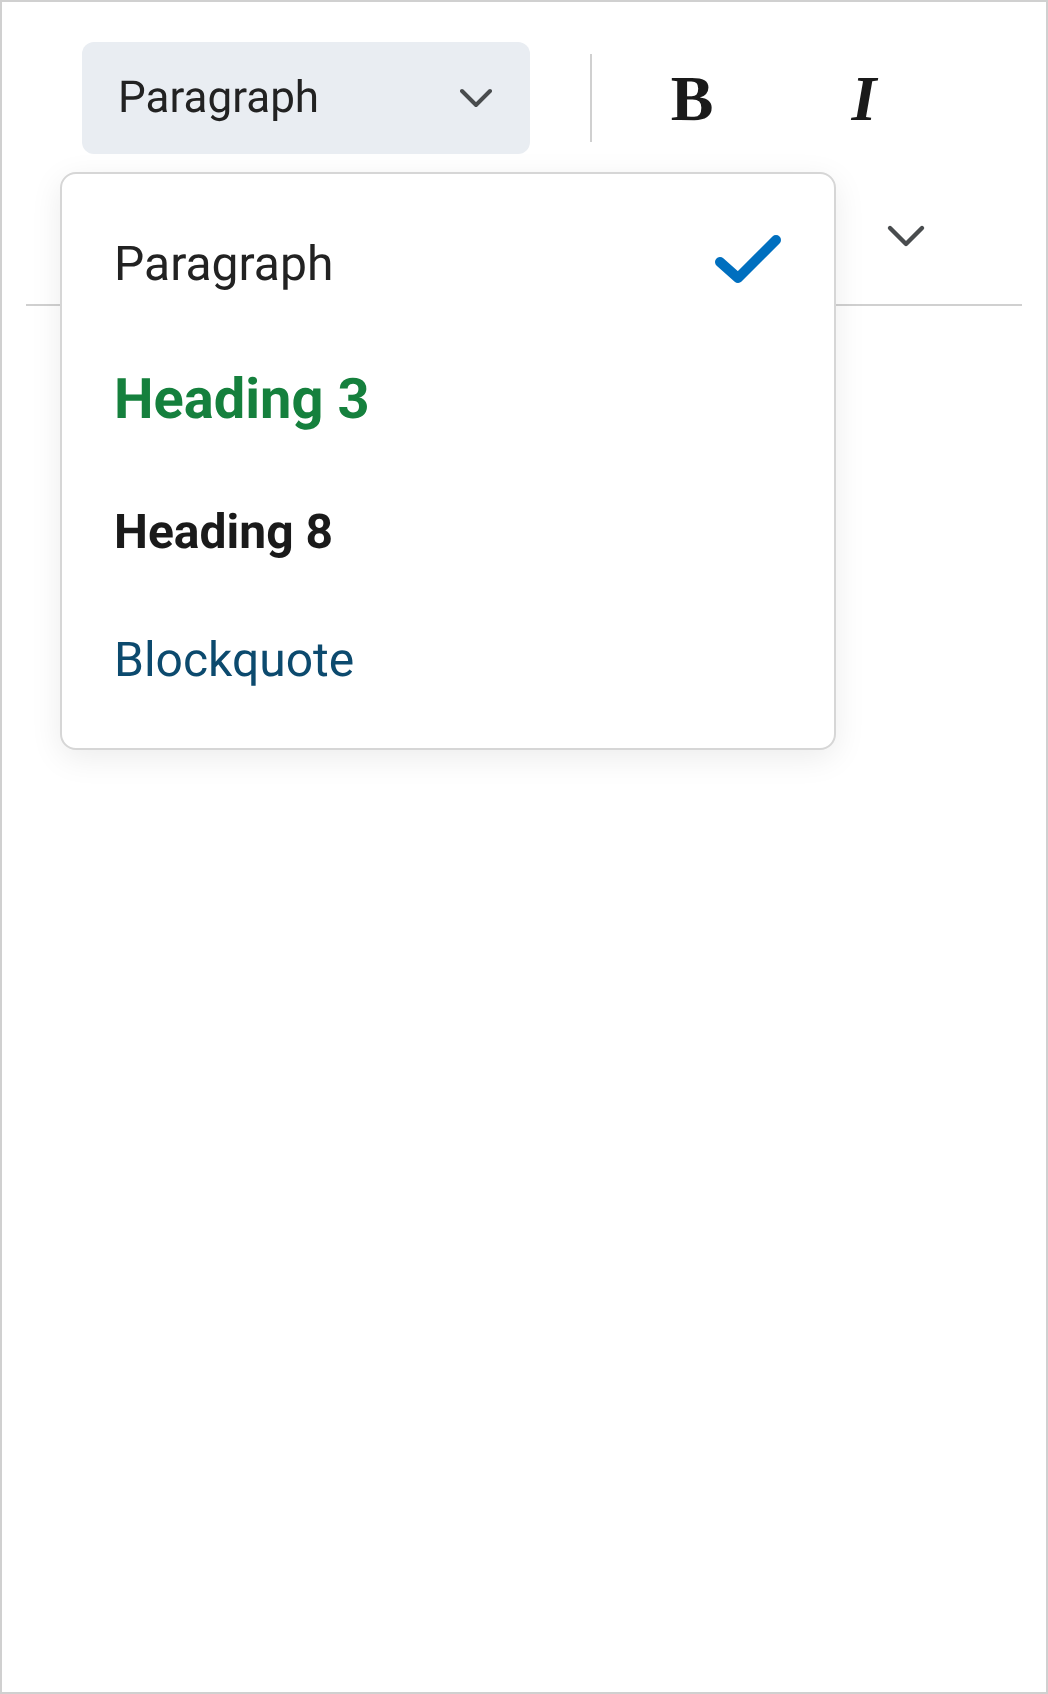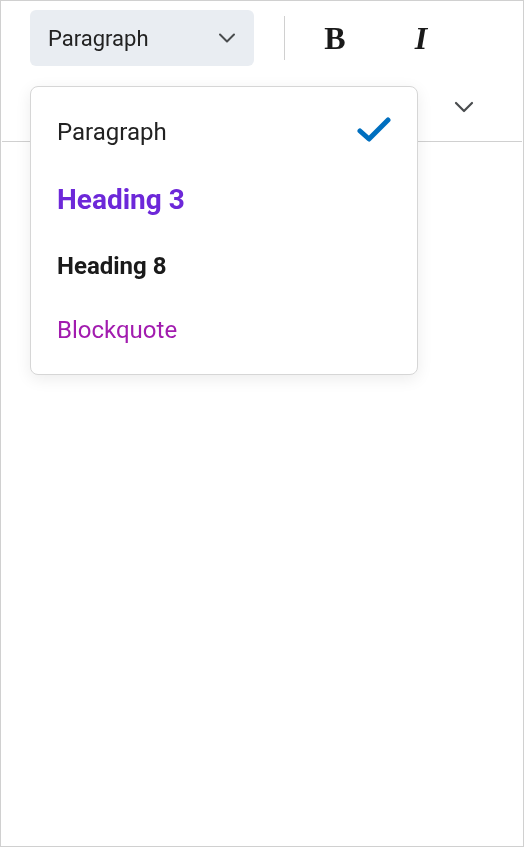--- a/index.html
+++ b/index.html
@@ -12,21 +12,21 @@
       background: #fff;
       width: 524px;
       height: 847px;
       overflow: hidden;
       position: relative;
     }
     .editor-frame {
       border: 1px solid #d0d0d0;
       width: 100%;
       height: 100%;
-      padding: 1px;
+      padding: 12px;
     }
     .toolbar {
       display: flex;
       align-items: center;
       height: 72px;
       padding: 8px 0 8px 28px;
       gap: 0;
       position: relative;
     }
     .format-selector {
@@ -124,31 +124,31 @@
       line-height: 1.1;
     }
     .item-heading2 {
       font-size: 38px;
       color: #1a1a1a;
       font-weight: 700;
       line-height: 1.1;
     }
     .item-heading3 {
       font-size: 28px;
-      color: #6d28d9;
+      color: #15803d;
       font-weight: 700;
     }
     .item-heading4 {
       font-size: 24px;
       color: #1a1a1a;
       font-weight: 700;
     }
     .item-blockquote {
       font-size: 24px;
-      color: #a21caf;
+      color: #0c4a6e;
       font-weight: 400;
     }
     .item-code {
       font-size: 24px;
       color: #222;
       font-weight: 400;
     }
     .dropdown-heading-pad {
       padding-top: 28px;
       padding-bottom: 28px;

